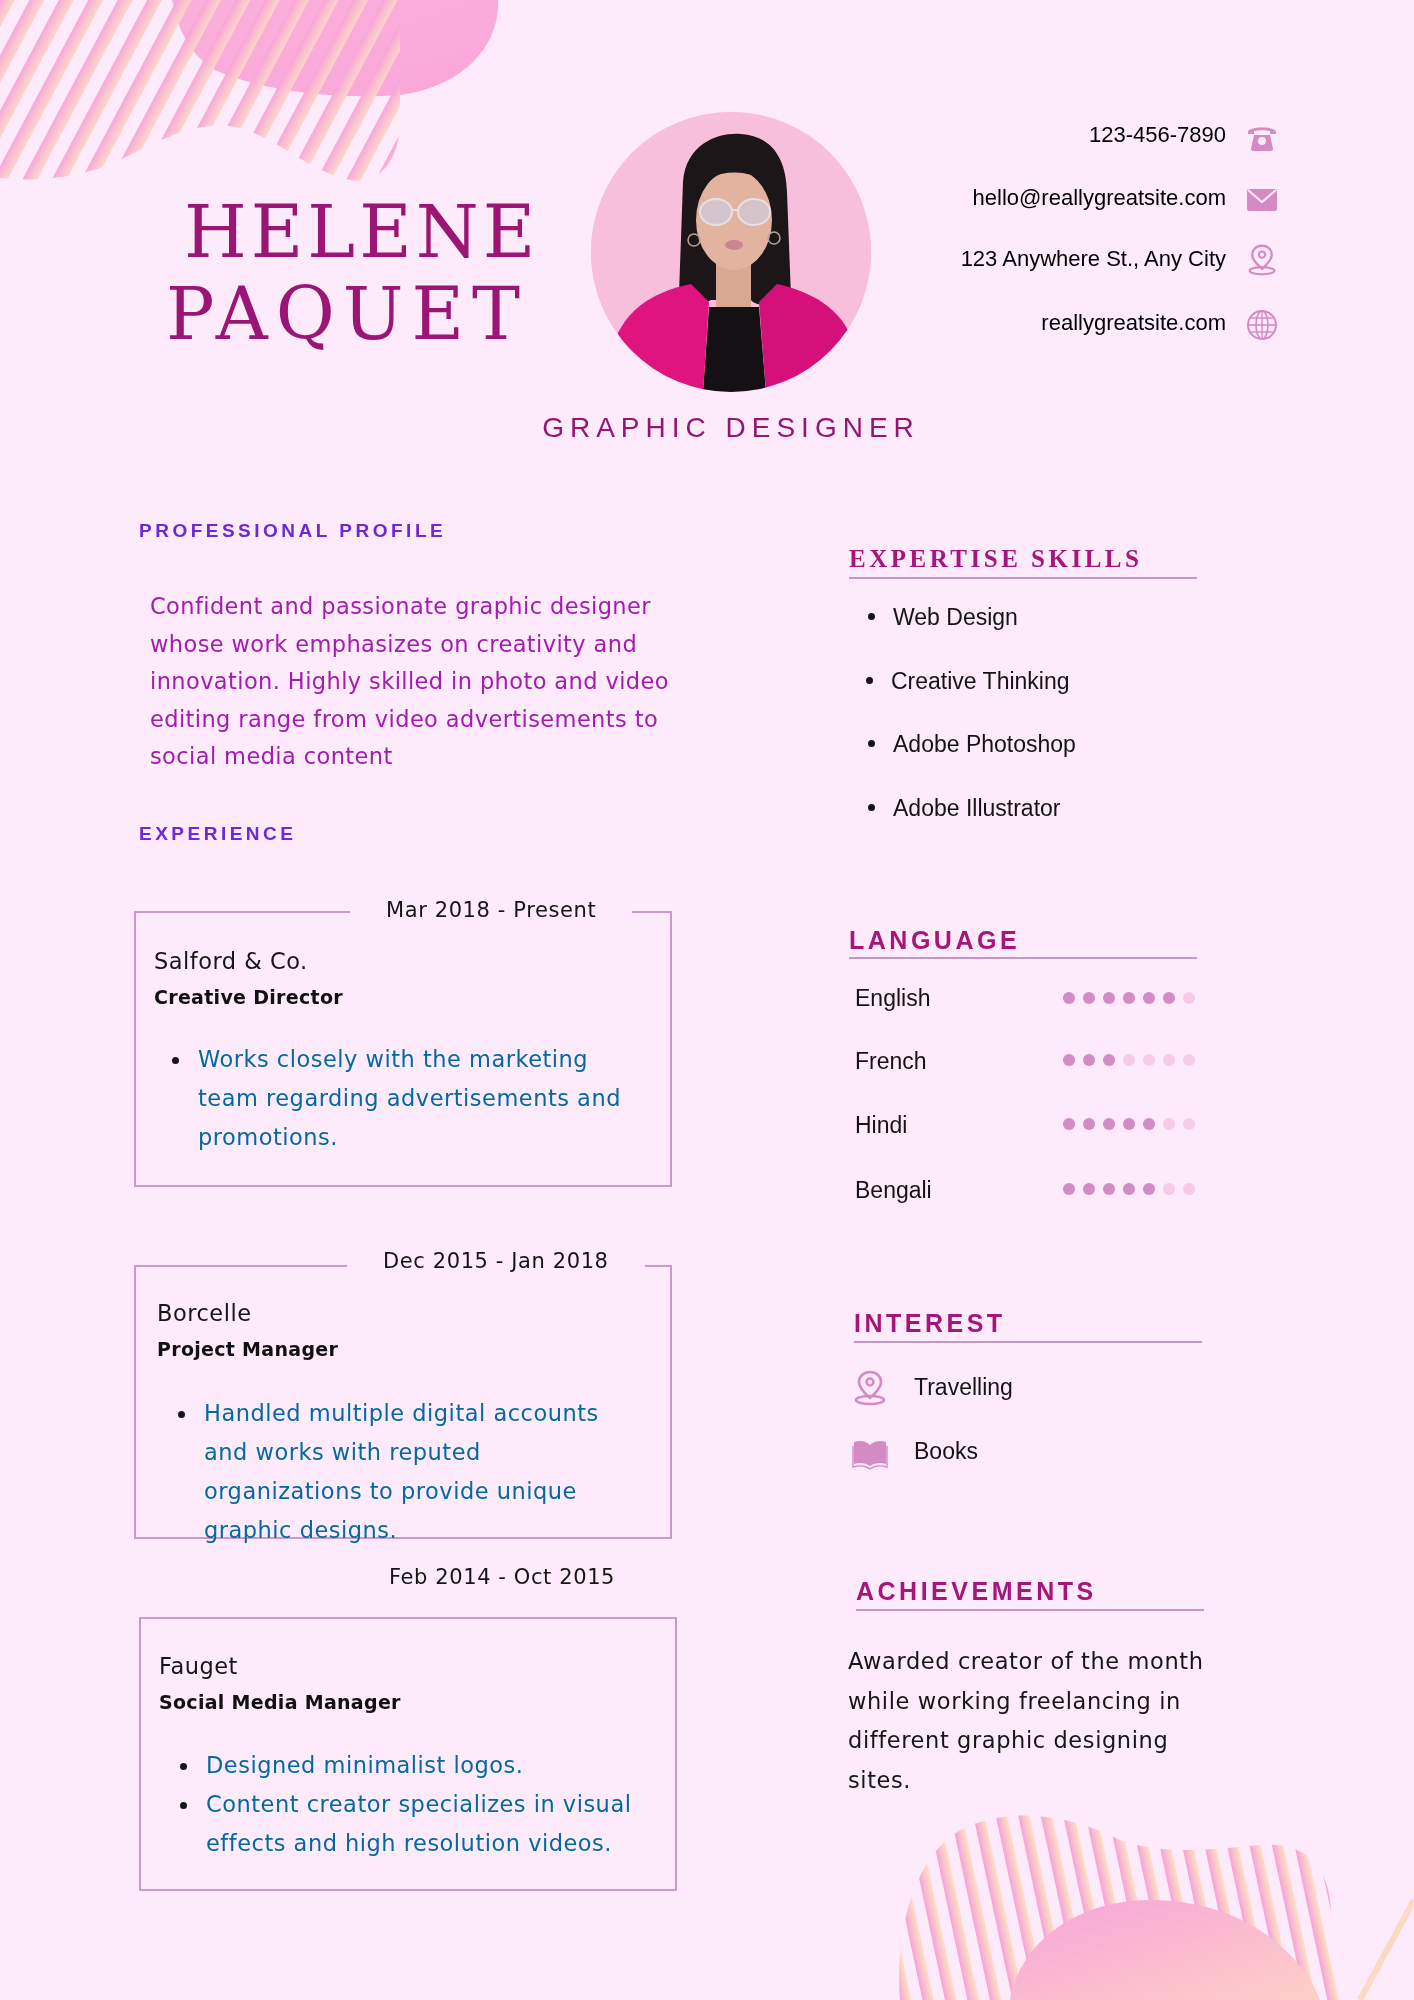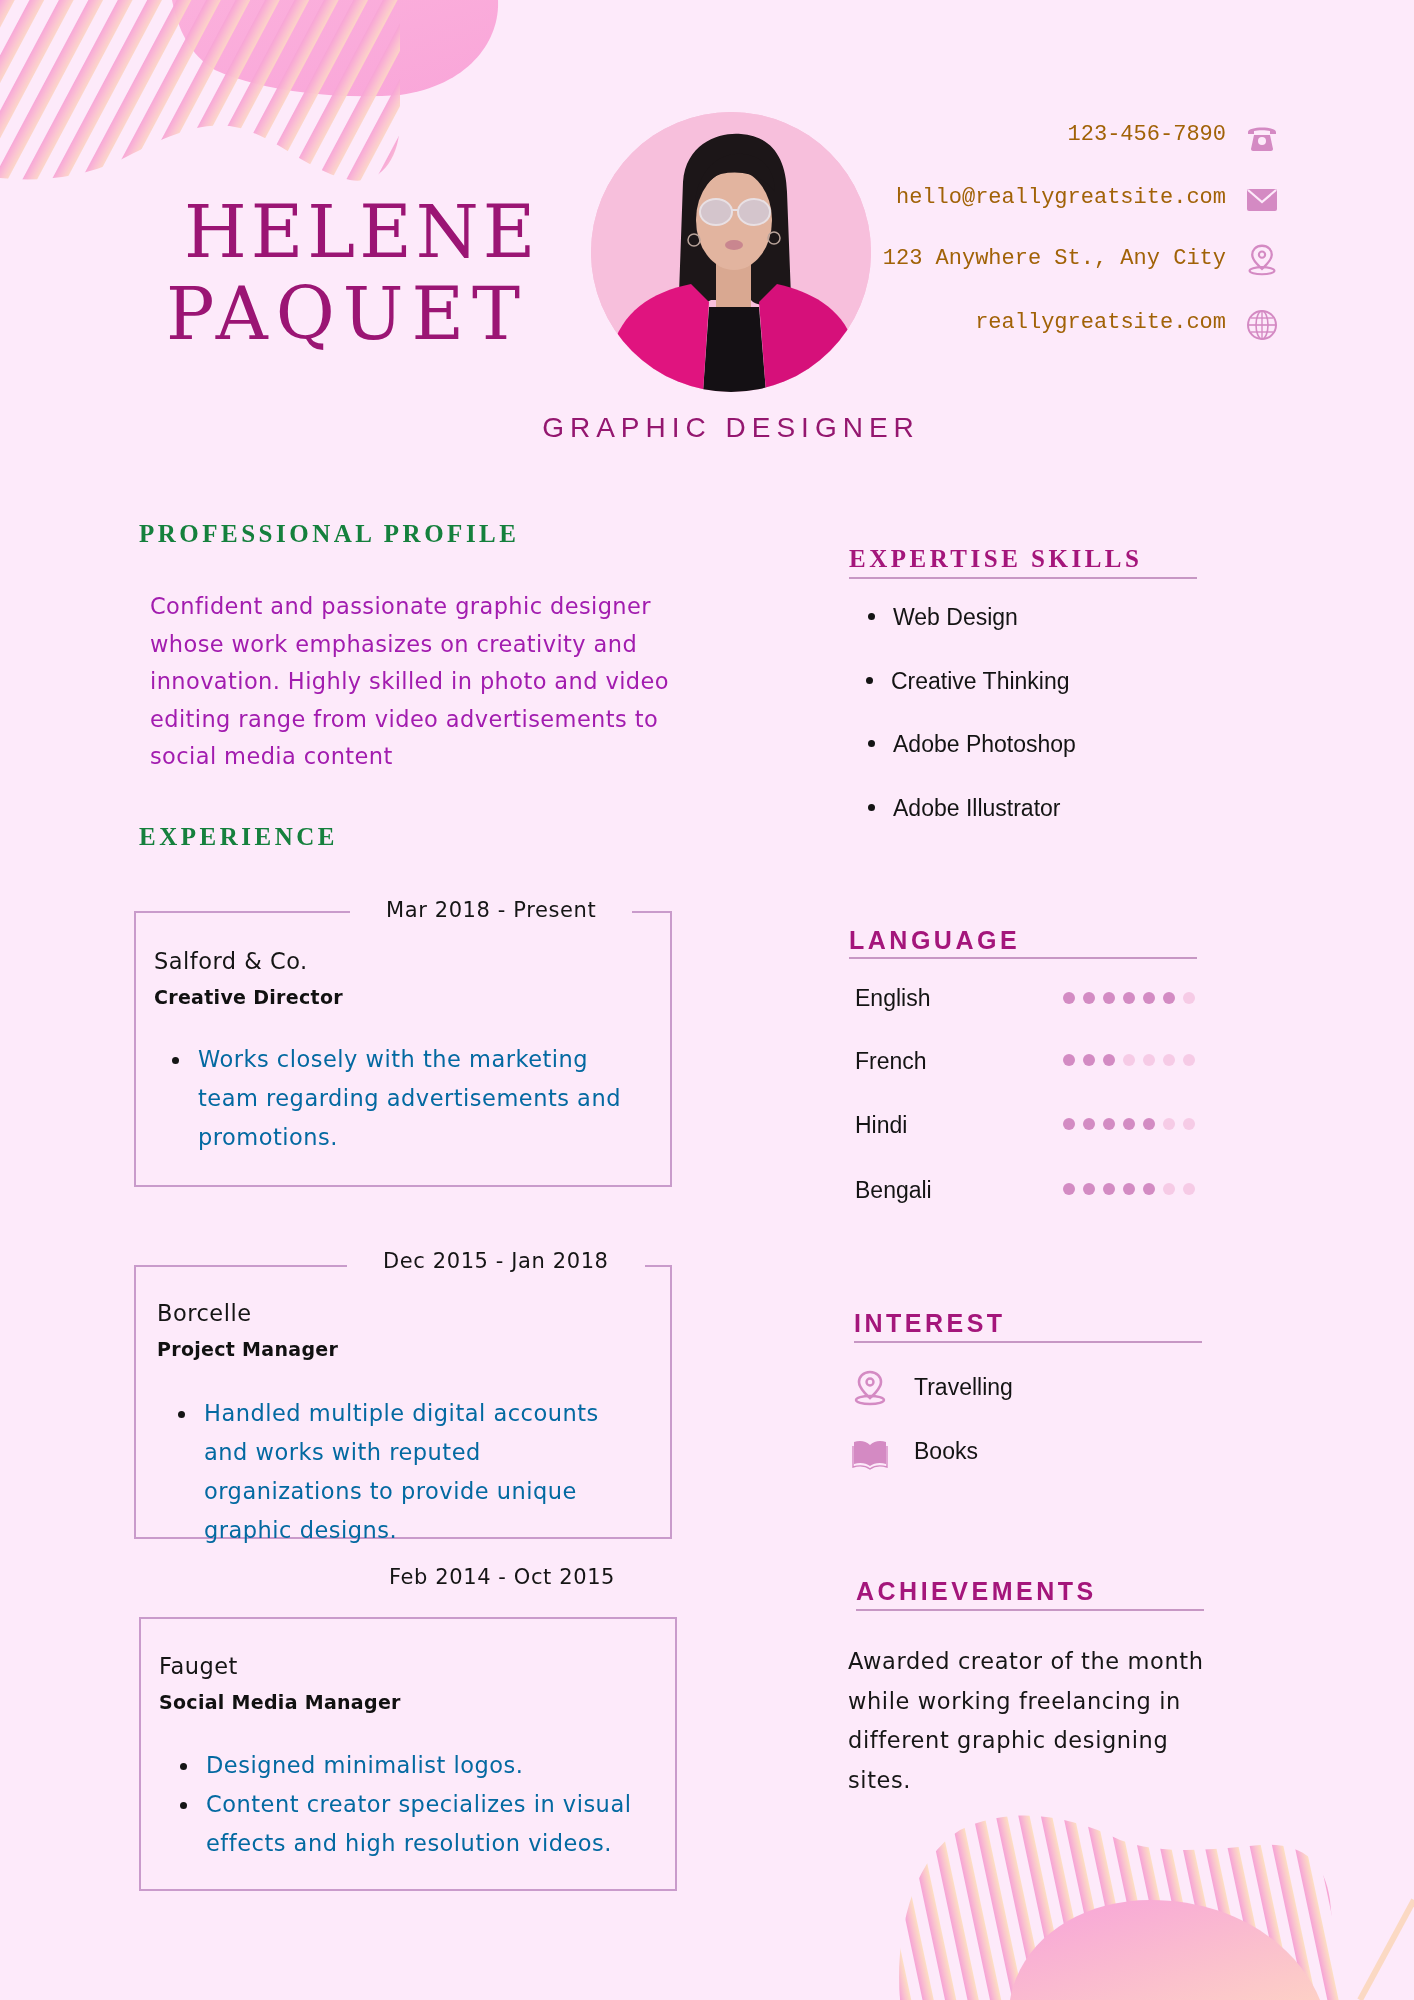--- a/index.html
+++ b/index.html
@@ -7,24 +7,24 @@
   body { position: relative; font-family: "DejaVu Sans", sans-serif; color: #141414; }
 
   .deco { position: absolute; pointer-events: none; }
 
   .name-line { position: absolute; font-family: "DejaVu Serif", serif; color: #9b1574; font-weight: normal; letter-spacing: 4px; line-height: 1; white-space: nowrap; }
 
   .photo { position: absolute; left: 591px; top: 112px; width: 280px; height: 280px; border-radius: 50%; overflow: hidden; background: #f7bfdc; }
 
   .role { position: absolute; left: 500px; width: 462px; top: 412px; text-align: center; font-family: "Liberation Sans", sans-serif; font-size: 28px; letter-spacing: 6px; color: #94176f; }
 
-  .contact { position: absolute; right: 188px; font-family: Liberation Mono, monospace; font-size: 22px; color: #a16207; white-space: nowrap; text-align: right; }
+  .contact { position: absolute; right: 188px; font-family: Liberation Sans, sans-serif; font-size: 22px; color: #000000; white-space: nowrap; text-align: right; }
   .cicon { position: absolute; left: 1246px; width: 32px; height: 32px; }
 
-  .h-left { position: absolute; left: 139px; font-family: Liberation Serif, serif; font-weight: bold; font-size: 25px; letter-spacing: 3.5px; color: #15803d; white-space: nowrap; }
+  .h-left { position: absolute; left: 139px; font-family: Liberation Sans, sans-serif; font-weight: bold; font-size: 19px; letter-spacing: 3.5px; color: #6d28d9; white-space: nowrap; }
   .h-right { position: absolute; font-family: "Liberation Sans", sans-serif; font-weight: bold; font-size: 25px; letter-spacing: 3.5px; color: #a4167b; white-space: nowrap; }
   .h-rule { position: absolute; height: 2px; background: #c797c4; }
 
   .profile-text { position: absolute; left: 150px; top: 588px; width: 520px; font-size: 22.5px; line-height: 37.6px; color: #a21caf; letter-spacing: 0.4px; }
 
   .exp-box { position: absolute; border: 2px solid #c99bcb; }
   .exp-date { position: absolute; background: #fdeafa; font-size: 21px; color: #151515; padding: 0 36px; white-space: nowrap; letter-spacing: 0.6px; }
   .exp-company { position: absolute; font-size: 22.5px; color: #151515; letter-spacing: 0.5px; }
   .exp-title { position: absolute; font-size: 19px; font-weight: bold; color: #111; letter-spacing: 0.3px; }
   .exp-bullets { position: absolute; list-style: none; font-size: 22.5px; line-height: 39px; color: #0369a1; letter-spacing: 0.5px; }

